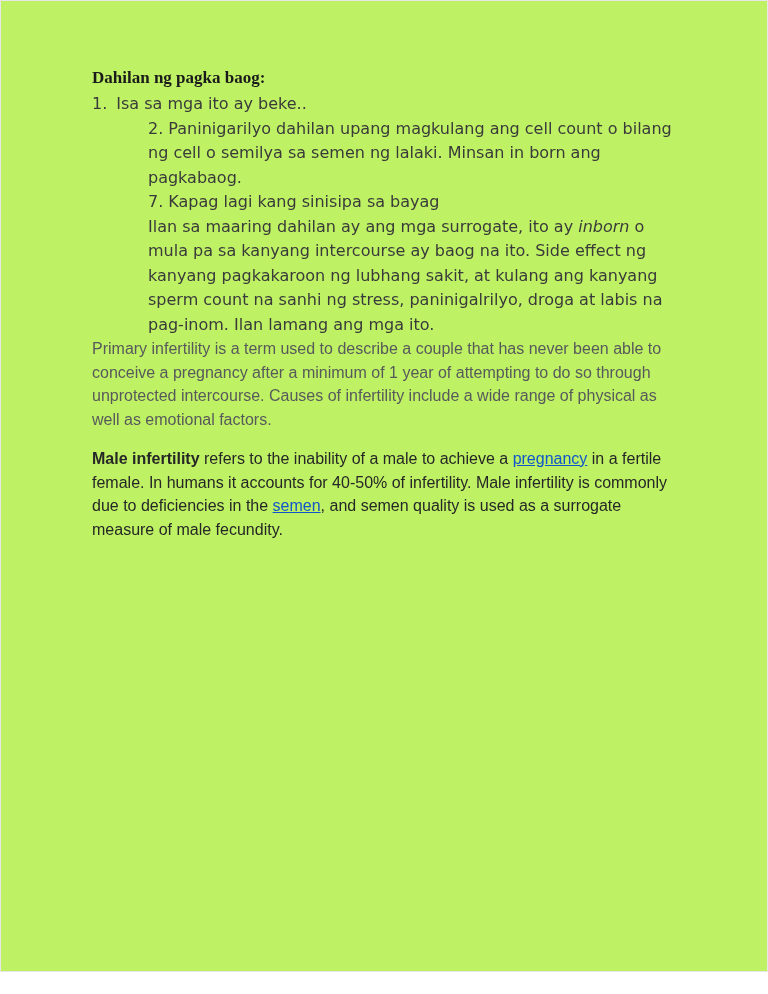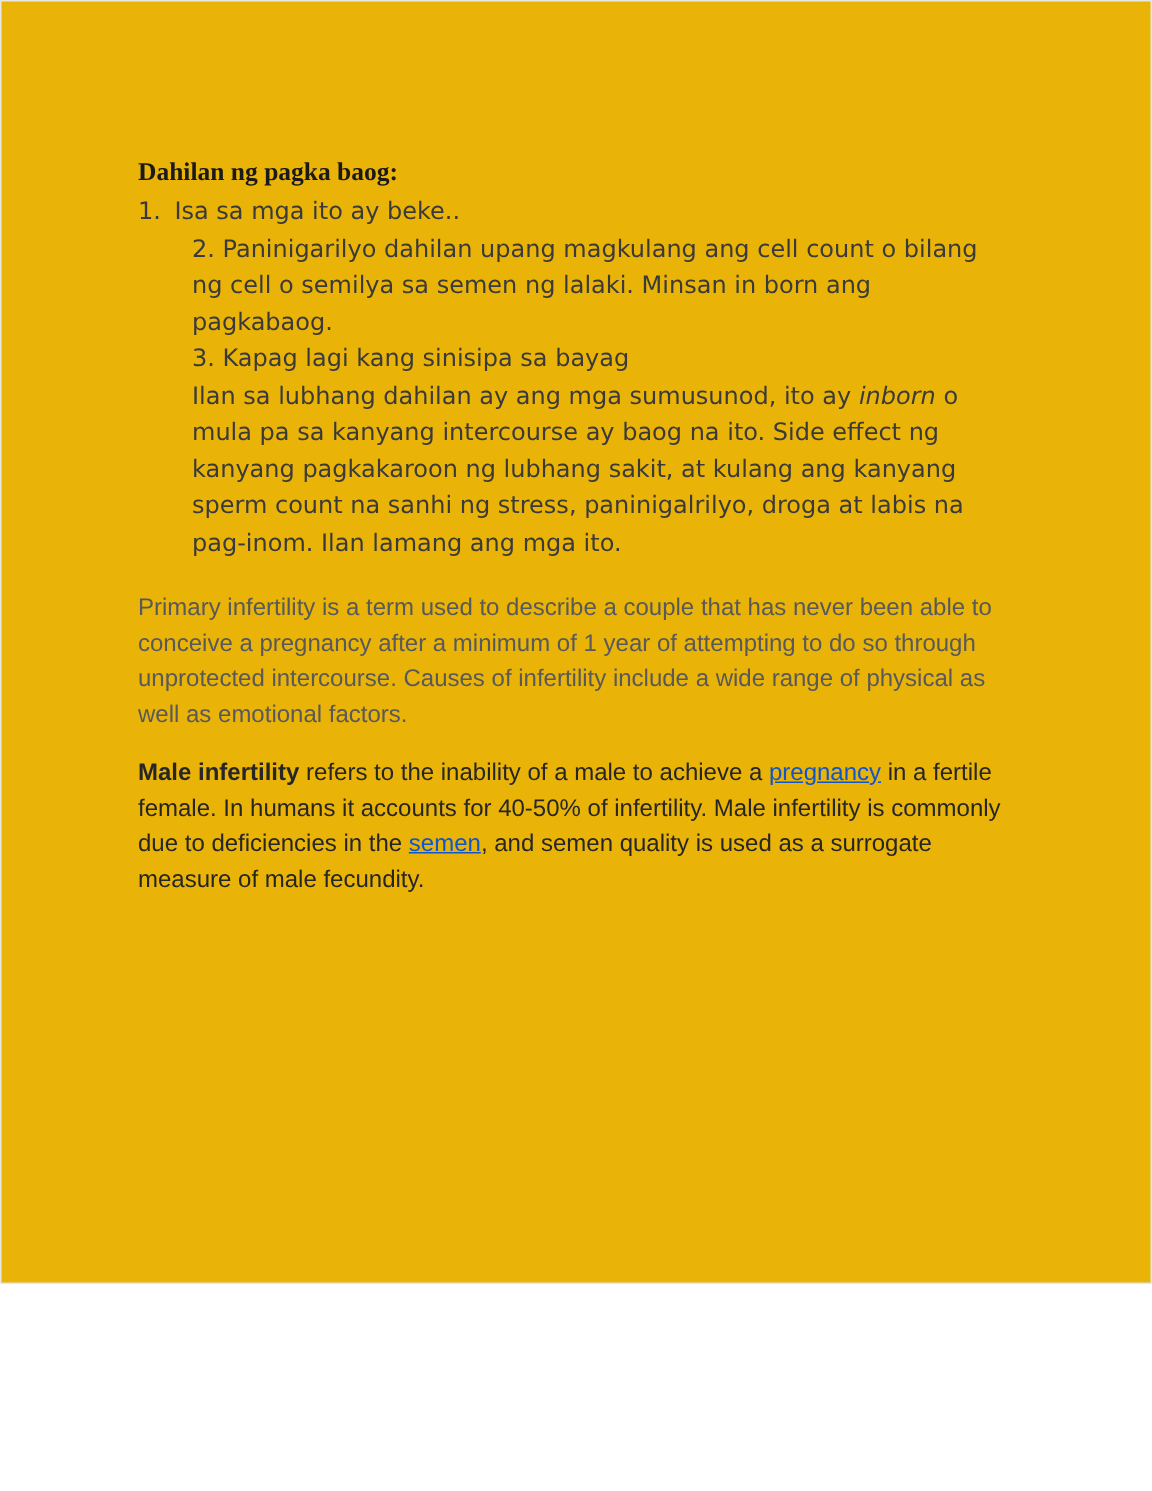--- a/index.html
+++ b/index.html
@@ -9,24 +9,24 @@
     --dark-text:#262626;
   }
   *{ margin:0; padding:0; box-sizing:border-box; }
   html,body{ background:#ffffff; }
   body{
     width:768px; height:994px;
     font-family:"Liberation Sans", sans-serif;
     overflow:hidden;
   }
   .page{
-    width:768px; height:856px;
-    background:#eab308;
+    width:768px; height:972px;
+    background:#bef264;
     border:1px solid #e7e7e7;
-    padding:104px 90px 0 91px;
+    padding:67px 90px 0 91px;
   }
   .heading{
     font-family:"Liberation Serif", serif;
     font-weight:bold;
     font-size:17px;
     line-height:20px;
     color:#1a1a1a;
     margin:0 0 4px 0;
   }
   .list-block{
@@ -34,29 +34,28 @@
     font-size:16px;
     line-height:24.5px;
     color:var(--body-text);
   }
   .list-item{
   }
   .list-item .num{
     margin-right:9px;
   }
   .indent-line{
-    margin-left:36px;
+    margin-left:56px;
     max-width:546px;
   }
   .indent-line em{
     font-style:italic;
     text-align:right;
   }
   .paras{
-    margin-top:20px;
   }
   .para{
     font-size:16px;
     line-height:23.5px;
     max-width:587px;
     margin:0 0 16px 0;
   }
   .text-gray{ color:var(--gray-text); }
   .text-dark{ color:var(--dark-text); }
   .para strong{ font-weight:bold; }
@@ -72,22 +71,22 @@
 <div class="page">
 
   <h1 class="heading">Dahilan ng pagka baog:</h1>
 
   <div class="list-block">
     <div class="list-item">
       <span class="num">1.</span><span>Isa sa mga ito ay beke..</span>
     </div>
     <div id="indented-lines">
         <div class="indent-line"><span>2. Paninigarilyo dahilan upang magkulang ang cell count o bilang ng cell o semilya sa semen ng lalaki. Minsan in born ang pagkabaog.</span></div>
-        <div class="indent-line"><span>3. Kapag lagi kang sinisipa sa bayag</span></div>
-        <div class="indent-line"><span>Ilan sa lubhang dahilan ay ang mga sumusunod, ito ay </span><em>inborn</em><span> o mula pa sa kanyang intercourse ay baog na ito. Side effect ng kanyang pagkakaroon ng lubhang sakit, at kulang ang kanyang sperm count na sanhi ng stress, paninigalrilyo, droga at labis na pag-inom. Ilan lamang ang mga ito.</span></div>
+        <div class="indent-line"><span>7. Kapag lagi kang sinisipa sa bayag</span></div>
+        <div class="indent-line"><span>Ilan sa maaring dahilan ay ang mga surrogate, ito ay </span><em>inborn</em><span> o mula pa sa kanyang intercourse ay baog na ito. Side effect ng kanyang pagkakaroon ng lubhang sakit, at kulang ang kanyang sperm count na sanhi ng stress, paninigalrilyo, droga at labis na pag-inom. Ilan lamang ang mga ito.</span></div>
       </div>
   </div>
 
   <div id="paragraphs" class="paras">
       <p class="para text-gray"><span>Primary infertility is a term used to describe a couple that has never been able to conceive a pregnancy after a minimum of 1 year of attempting to do so through unprotected intercourse. Causes of infertility include a wide range of physical as well as emotional factors.</span></p>
       <p class="para text-dark"><strong>Male infertility</strong><span> refers to the inability of a male to achieve a </span><a href="#" class="link">pregnancy</a><span> in a fertile female. In humans it accounts for 40-50% of infertility. Male infertility is commonly due to deficiencies in the </span><a href="#" class="link">semen</a><span>, and semen quality is used as a surrogate measure of male fecundity.</span></p>
     </div>
 
 </div>
 

